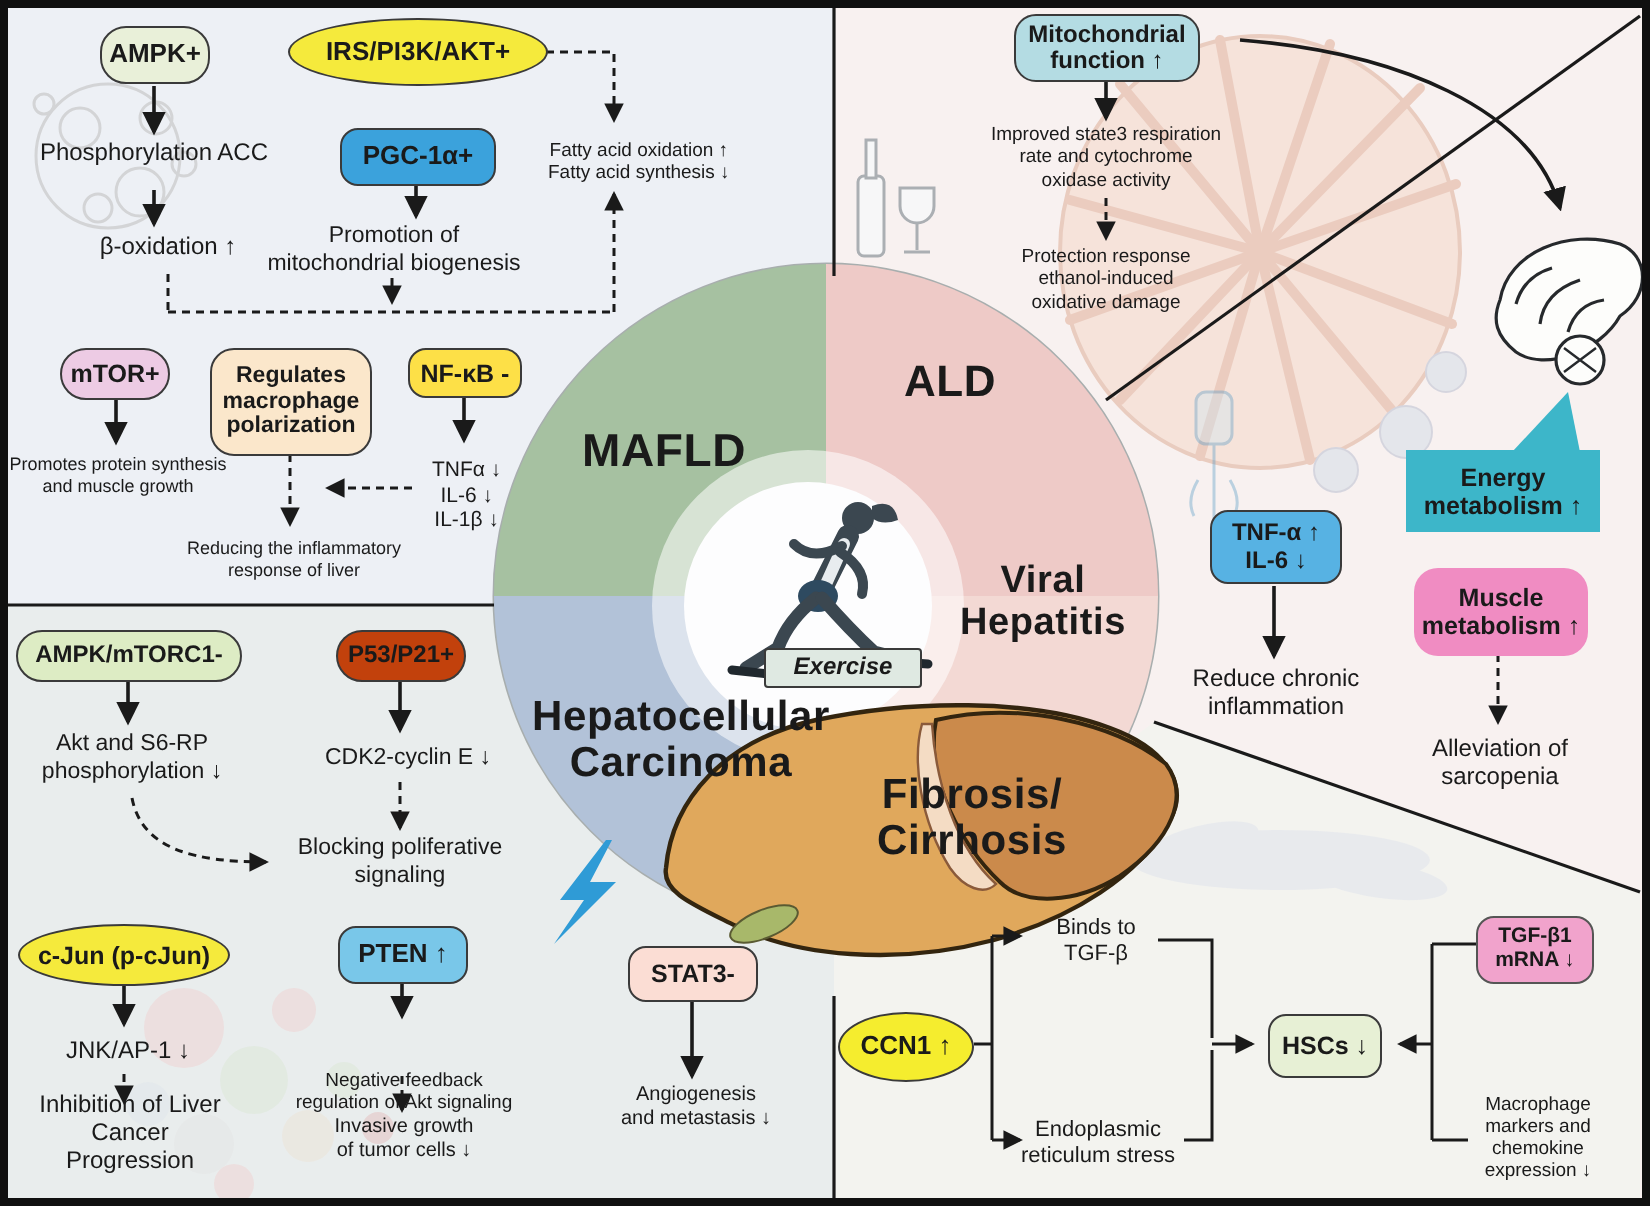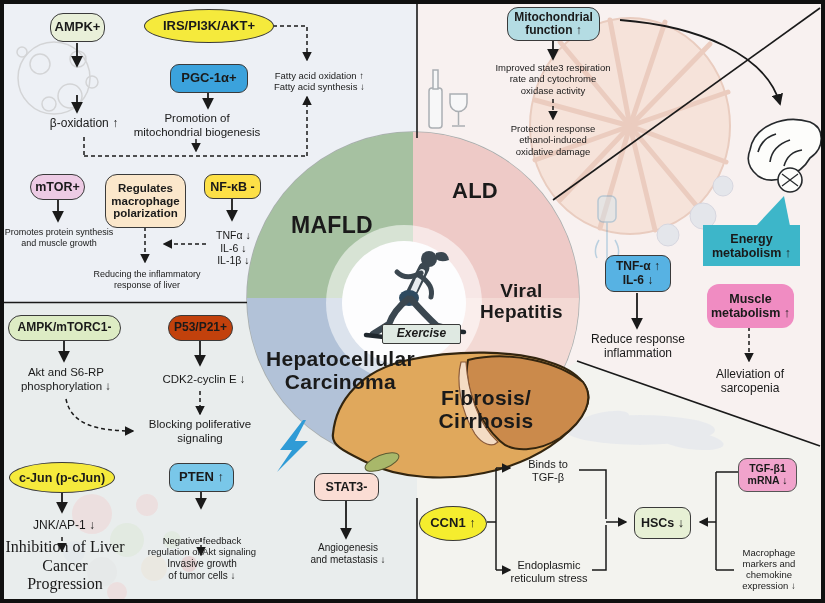--- a/index.html
+++ b/index.html
@@ -189,20 +189,21 @@
     <path d="M197,534 V551" marker-end="url(#ah)"></path>
     <path d="M549,95 V115" marker-end="url(#ah)"></path>
     <path d="M745,323 V357" marker-end="url(#ah)"></path>
   </g>
 
   <polygon points="752,222 786,222 780,192" fill="#3db6c9"></polygon>
 </svg>
 
 <div class="abs node pill" style="left:46px;top:9px;width:55px;height:29px;background:#e9f0d9;font-size:13px;">AMPK+</div>
 <div class="abs node ellip" style="left:140px;top:5px;width:130px;height:34px;background:#f5ea3c;font-size:13px;">IRS/PI3K/AKT+</div>
+<div class="abs txt t-md" style="left:6px;top:64px;width:134px;height:16px;font-size:12px;">Phosphorylation ACC</div>
 <div class="abs node rbox" style="left:166px;top:60px;width:78px;height:29px;background:#3ba2dc;font-size:13px;">PGC-1α+</div>
 <div class="abs txt t-sm pre left" style="left:270px;top:63px;width:104px;height:28px;">Fatty acid oxidation ↑
 Fatty acid synthesis ↓</div>
 <div class="abs txt" style="left:34px;top:111px;width:92px;height:16px;font-size:12px;">β-oxidation ↑</div>
 <div class="abs txt pre" style="left:128px;top:108px;width:130px;height:28px;font-size:11.5px;">Promotion of
 mitochondrial biogenesis</div>
 <div class="abs node pill" style="left:26px;top:170px;width:55px;height:26px;background:#edcbe4;font-size:12.5px;">mTOR+</div>
 <div class="abs node rbox pre" style="left:101px;top:170px;width:81px;height:54px;background:#fbe7cb;font-size:11.5px;border-radius:12px;">Regulates
 macrophage
 polarization</div>
@@ -217,21 +218,21 @@
 
 <div class="abs node pill" style="left:4px;top:311px;width:113px;height:26px;background:#ddecc4;font-size:12px;">AMPK/mTORC1-</div>
 <div class="abs node pill" style="left:164px;top:311px;width:65px;height:26px;background:#c2410c;font-size:12px;text-align:center;">P53/P21+</div>
 <div class="abs txt pre" style="left:10px;top:362px;width:104px;height:28px;font-size:11.5px;">Akt and S6-RP
 phosphorylation ↓</div>
 <div class="abs txt" style="left:150px;top:368px;width:100px;height:16px;font-size:11.5px;">CDK2-cyclin E ↓</div>
 <div class="abs txt pre" style="left:136px;top:414px;width:120px;height:28px;font-size:11.5px;">Blocking poliferative
 signaling</div>
 <div class="abs node ellip" style="left:5px;top:458px;width:106px;height:31px;background:#f5ea3c;font-size:12.5px;">c-Jun (p-cJun)</div>
 <div class="abs txt" style="left:20px;top:513px;width:80px;height:16px;font-size:12px;">JNK/AP-1 ↓</div>
-<div class="abs txt t-sm pre" style="left:0px;top:550px;width:122px;height:24px;font-size:16px;font-family:Liberation Serif, serif;">Inhibition of Liver Cancer
+<div class="abs txt t-sm pre" style="left:0px;top:550px;width:122px;height:24px;font-size:12px;">Inhibition of Liver Cancer
 Progression</div>
 <div class="abs node rbox" style="left:165px;top:459px;width:65px;height:29px;background:#79c7e9;font-size:13px;">PTEN ↑</div>
 <div class="abs txt t-sm pre" style="left:130px;top:531px;width:136px;height:22px;">Negative feedback
 regulation of Akt signaling</div>
 <div class="abs txt t-sm pre" style="left:152px;top:554px;width:92px;height:24px;font-size:10px;">Invasive growth
 of tumor cells ↓</div>
 <div class="abs node rbox" style="left:310px;top:469px;width:65px;height:28px;background:#fbddd4;font-size:12.5px;">STAT3-</div>
 <div class="abs txt t-sm pre" style="left:296px;top:538px;width:96px;height:24px;font-size:10px;">Angiogenesis
 and metastasis ↓</div>
 
@@ -241,21 +242,21 @@
 rate and cytochrome
 oxidase activity</div>
 <div class="abs txt t-sm pre" style="left:496px;top:118px;width:106px;height:36px;">Protection response
 ethanol-induced
 oxidative damage</div>
 
 <div class="abs node noborder pre" style="left:699px;top:221px;width:97px;height:41px;background:#3db6c9;font-size:12.5px;">Energy
 metabolism ↑</div>
 <div class="abs node rbox pre" style="left:601px;top:251px;width:66px;height:37px;background:#57b2e3;font-size:12px;">TNF-α ↑
 IL-6 ↓</div>
-<div class="abs txt pre" style="left:582px;top:328px;width:104px;height:28px;font-size:12px;">Reduce response
+<div class="abs txt pre" style="left:582px;top:328px;width:104px;height:28px;font-size:12px;">Reduce chronic
 inflammation</div>
 <div class="abs node noborder pre" style="left:703px;top:280px;width:87px;height:44px;background:#f08cc2;font-size:12.5px;border-radius:12px;">Muscle
 metabolism ↑</div>
 <div class="abs txt pre" style="left:698px;top:363px;width:96px;height:28px;font-size:12px;">Alleviation of
 sarcopenia</div>
 
 <div class="abs node ellip" style="left:415px;top:502px;width:68px;height:35px;background:#f5ed2e;font-size:13px;">CCN1 ↑</div>
 <div class="abs txt pre" style="left:512px;top:452px;width:64px;height:30px;font-size:11px;">Binds to
 TGF-β</div>
 <div class="abs txt pre" style="left:500px;top:554px;width:90px;height:28px;font-size:11px;">Endoplasmic

